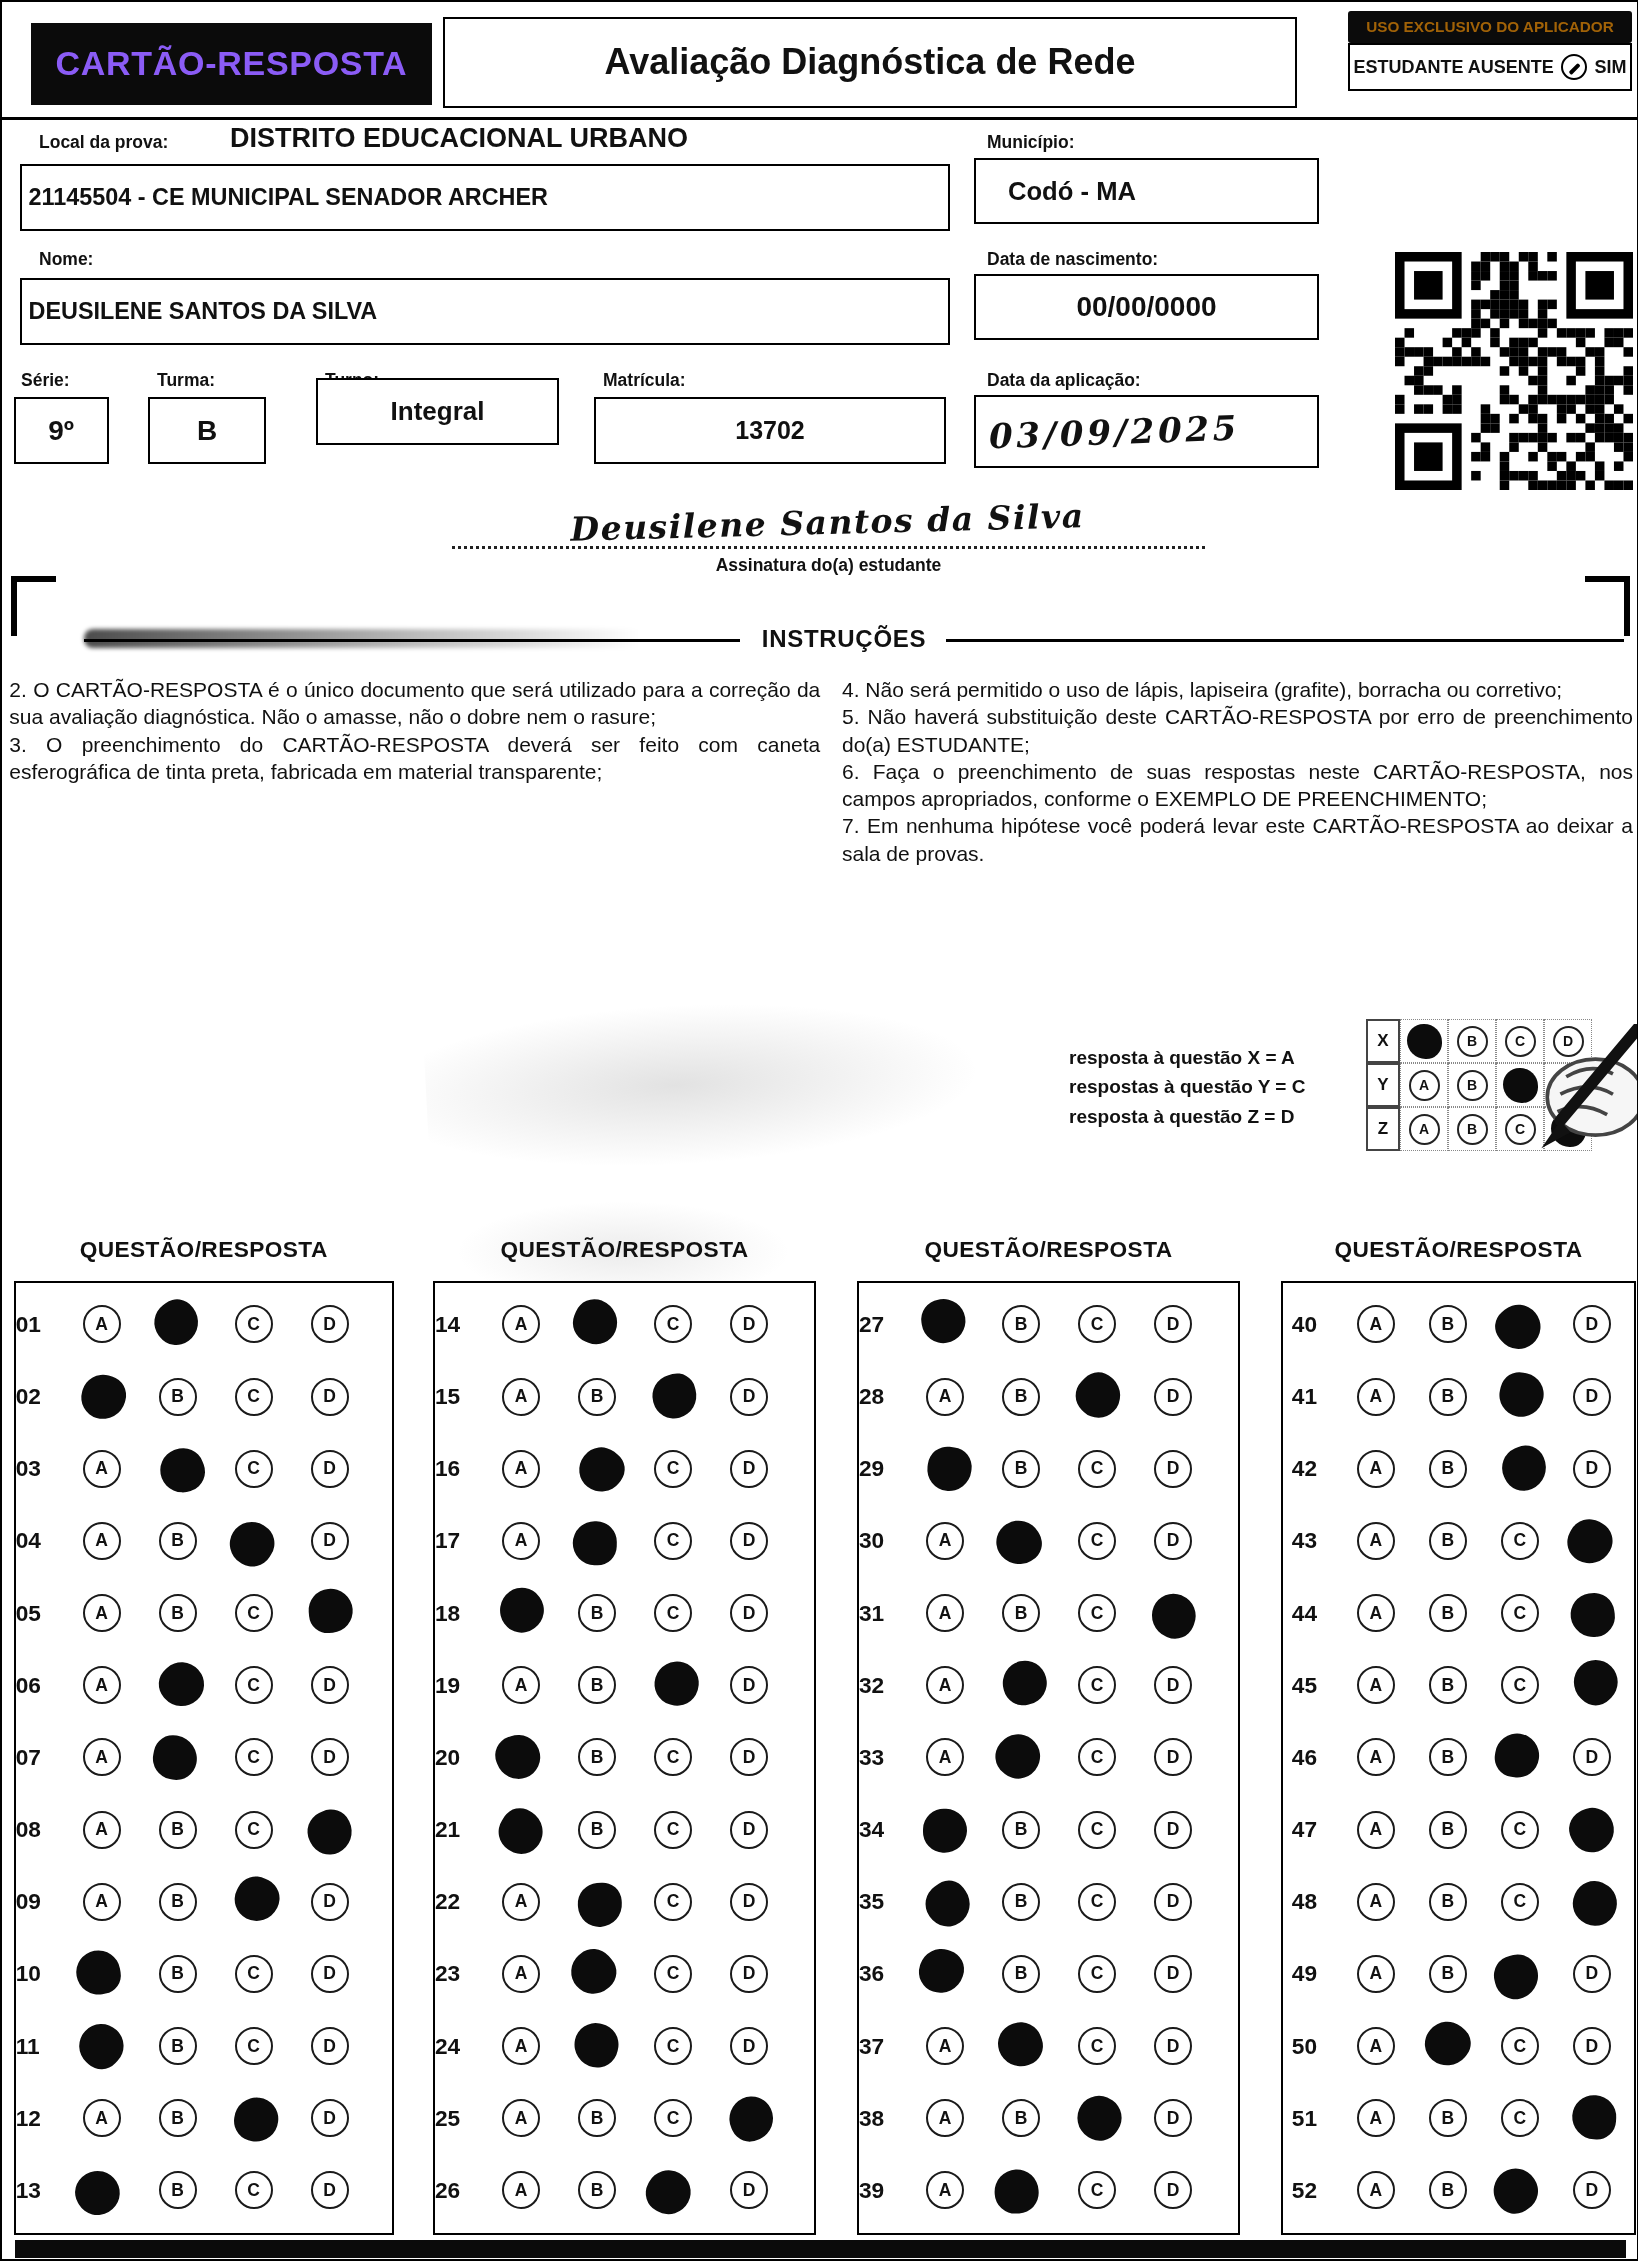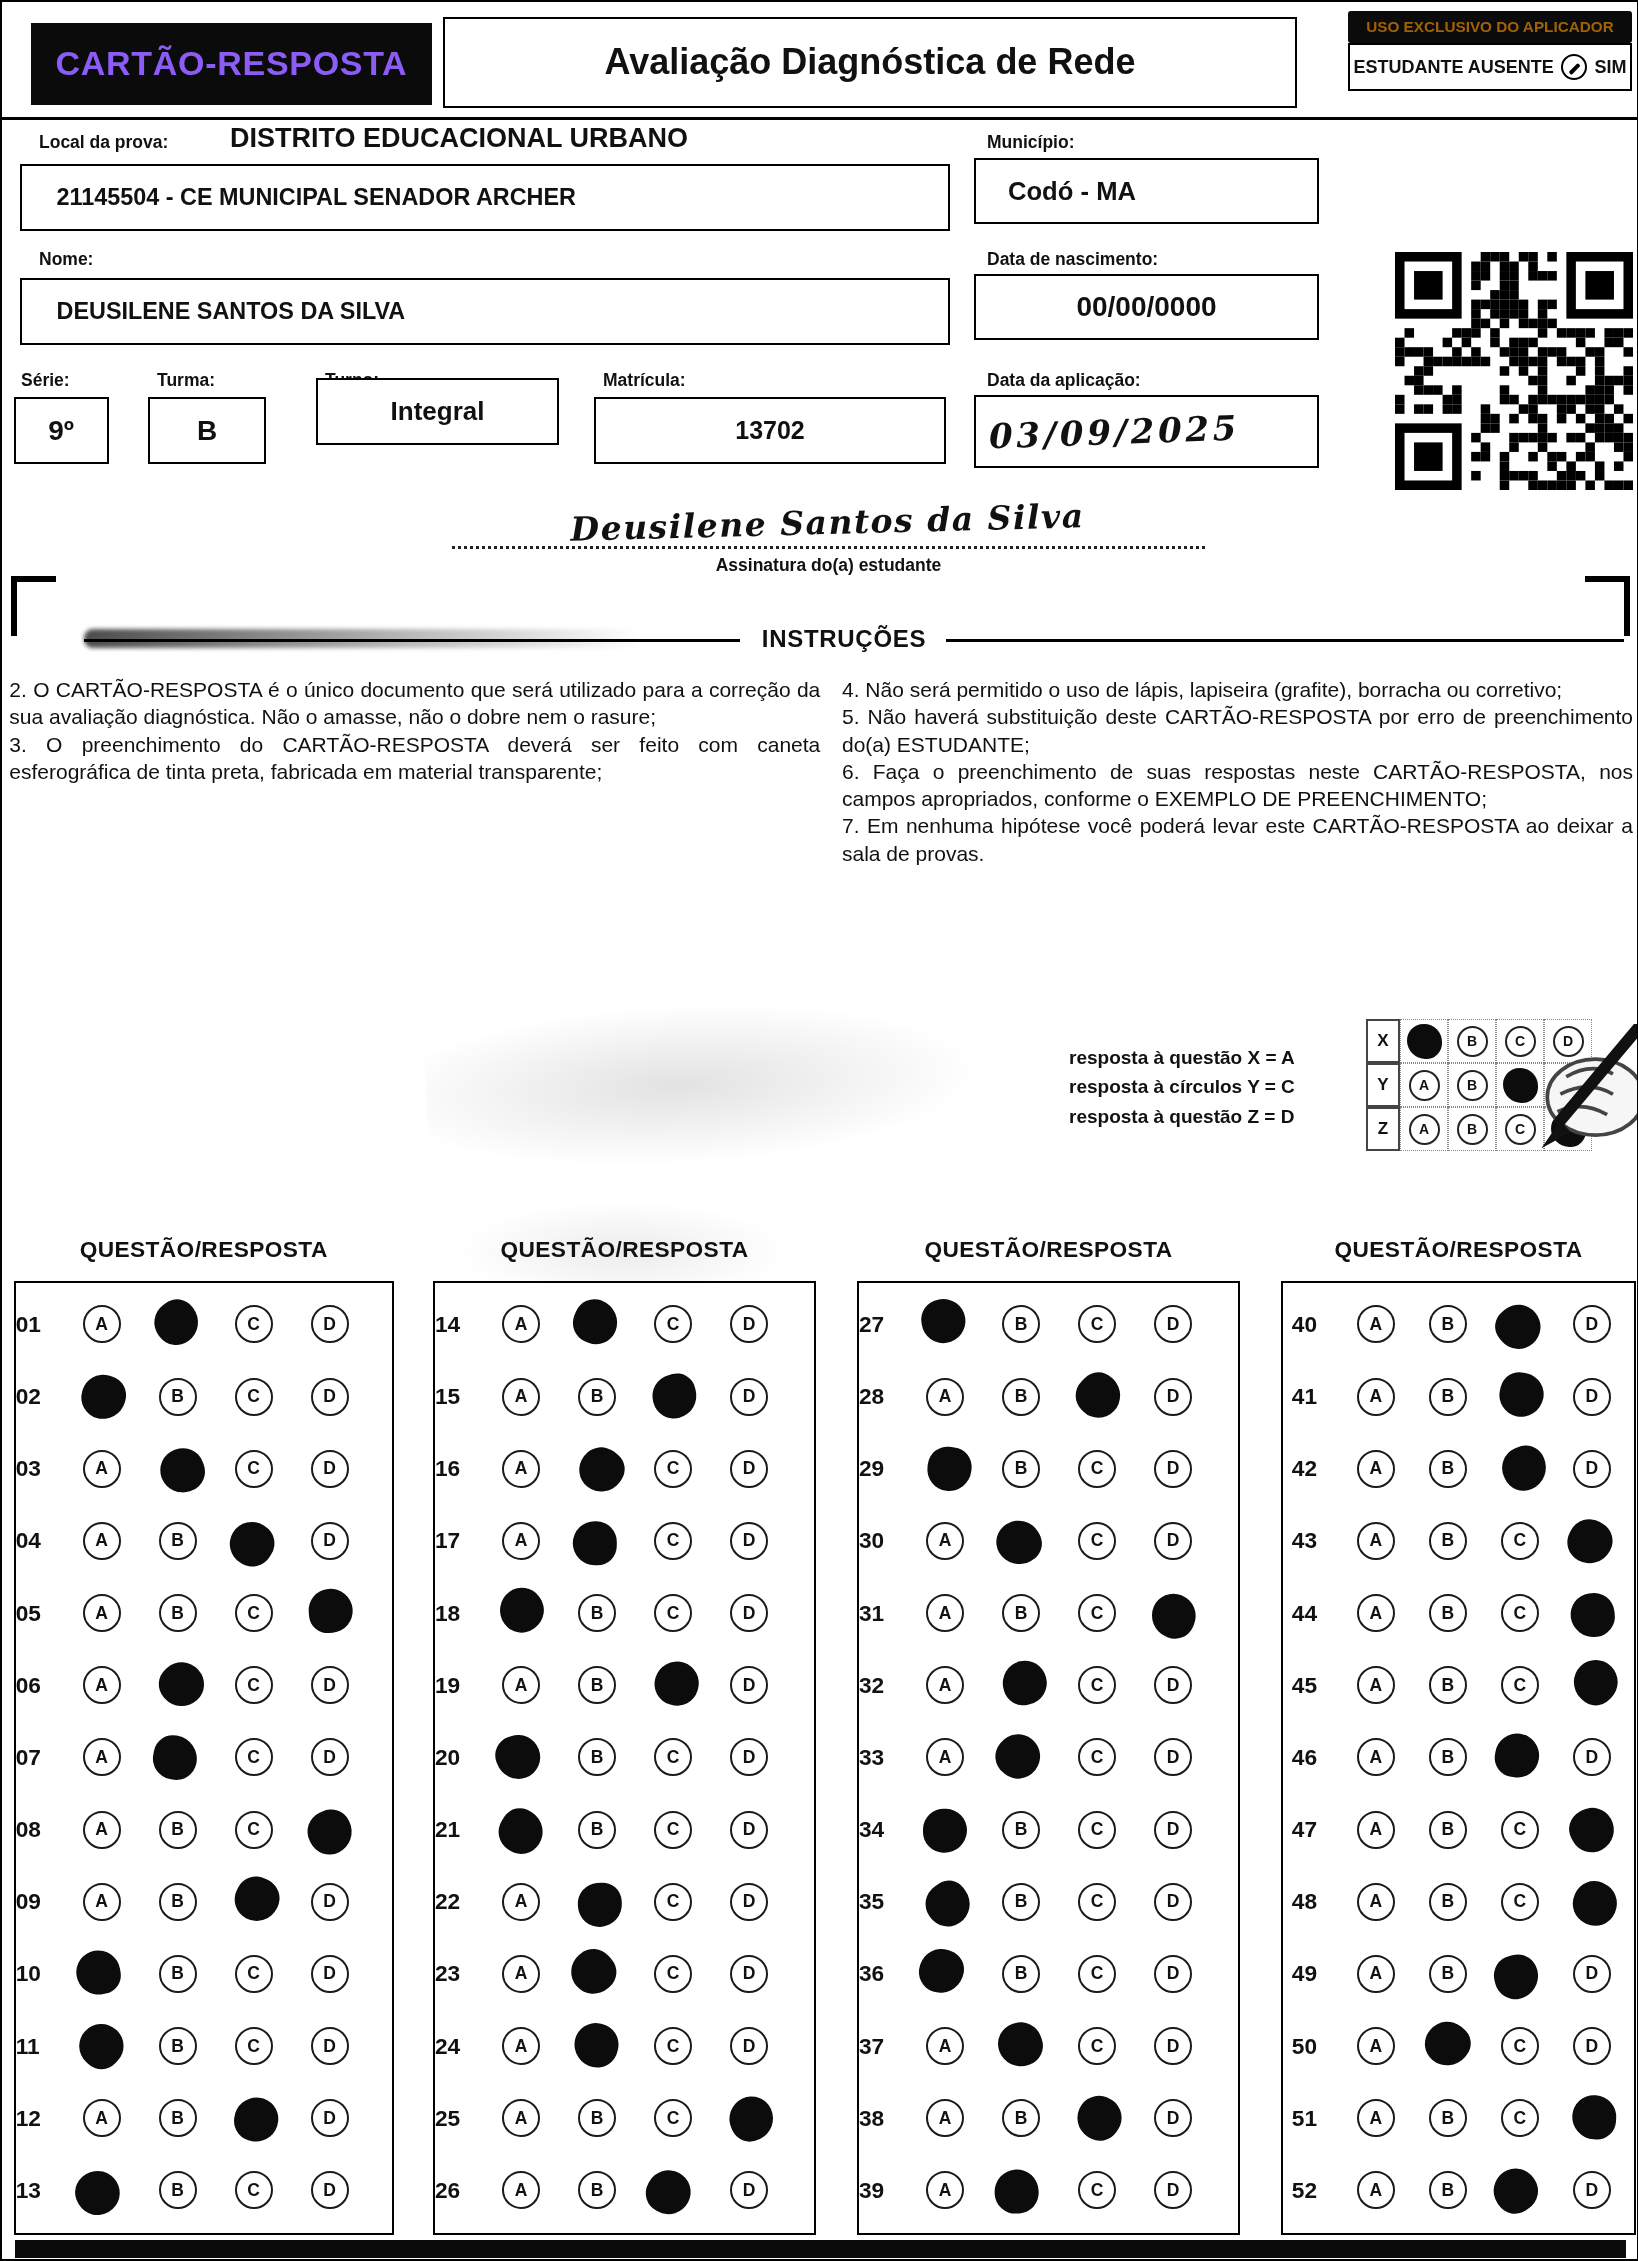--- a/index.html
+++ b/index.html
@@ -27,21 +27,21 @@
   .absent-circle { width:26px; height:26px; border:2.2px solid #000; border-radius:50%;
     position:relative; flex:0 0 auto; }
   .absent-circle::after { content:""; position:absolute; left:5.1px; top:11px; width:13px;
     height:3.7px; background:#000; transform:rotate(-45deg); border-radius:1.5px; }
   .header-rule { position:absolute; left:0; top:115px; width:100%; height:2.9px; background:#000; }
 
   
   .flabel { position:absolute; font-size:17.5px; font-weight:bold; }
   .big-label { position:absolute; font-size:27px; font-weight:bold; }
   .fbox { position:absolute; border:2.2px solid #000; display:flex; align-items:center;
-    font-size:23.4px; font-weight:bold; padding-left:35px; background:#fff; }
+    font-size:23.4px; font-weight:bold; padding-left:7px; background:#fff; }
   .fbox.center { justify-content:center; padding-left:0; }
   .handwrit { font-family:"DejaVu Serif", serif; font-style:italic; font-weight:bold;
     font-size:34px; letter-spacing:3.7px; transform:rotate(-2deg); }
   .qr { position:absolute; left:1393px; top:250px; }
 
   
   .sig-script { position:absolute; left:460px; top:501px; width:731px; text-align:center;
     font-family:"DejaVu Serif", serif; font-style:italic; font-weight:bold; font-size:33px;
     transform:rotate(-1.5deg); letter-spacing:1.5px; }
   .sig-line { position:absolute; left:450px; top:544px; width:753px;
@@ -414,21 +414,21 @@
     <p>5. Não haverá substituição deste CARTÃO-RESPOSTA por erro de preenchimento do(a) ESTUDANTE;</p>
     <p>6. Faça o preenchimento de suas respostas neste CARTÃO-RESPOSTA, nos campos apropriados, conforme o EXEMPLO DE PREENCHIMENTO;</p>
     <p>7. Em nenhuma hipótese você poderá levar este CARTÃO-RESPOSTA ao deixar a sala de provas.</p>
   </div>
 
   <div class="wm wm1"></div>
   <div class="wm wm2"></div>
 
   <div class="legend">
     <div>resposta à questão X = A</div>
-    <div>resposta à círculos Y = C</div>
+    <div>respostas à questão Y = C</div>
     <div>resposta à questão Z = D</div>
   </div>
   <div class="example" id="example-grid">
       <div class="ex-row">
         <span class="ex-label">X</span>
         <span class="ex-cell">
           <span class="ex-mark"></span>
         </span>
         <span class="ex-cell">
           <span class="ex-bubble">B</span>

